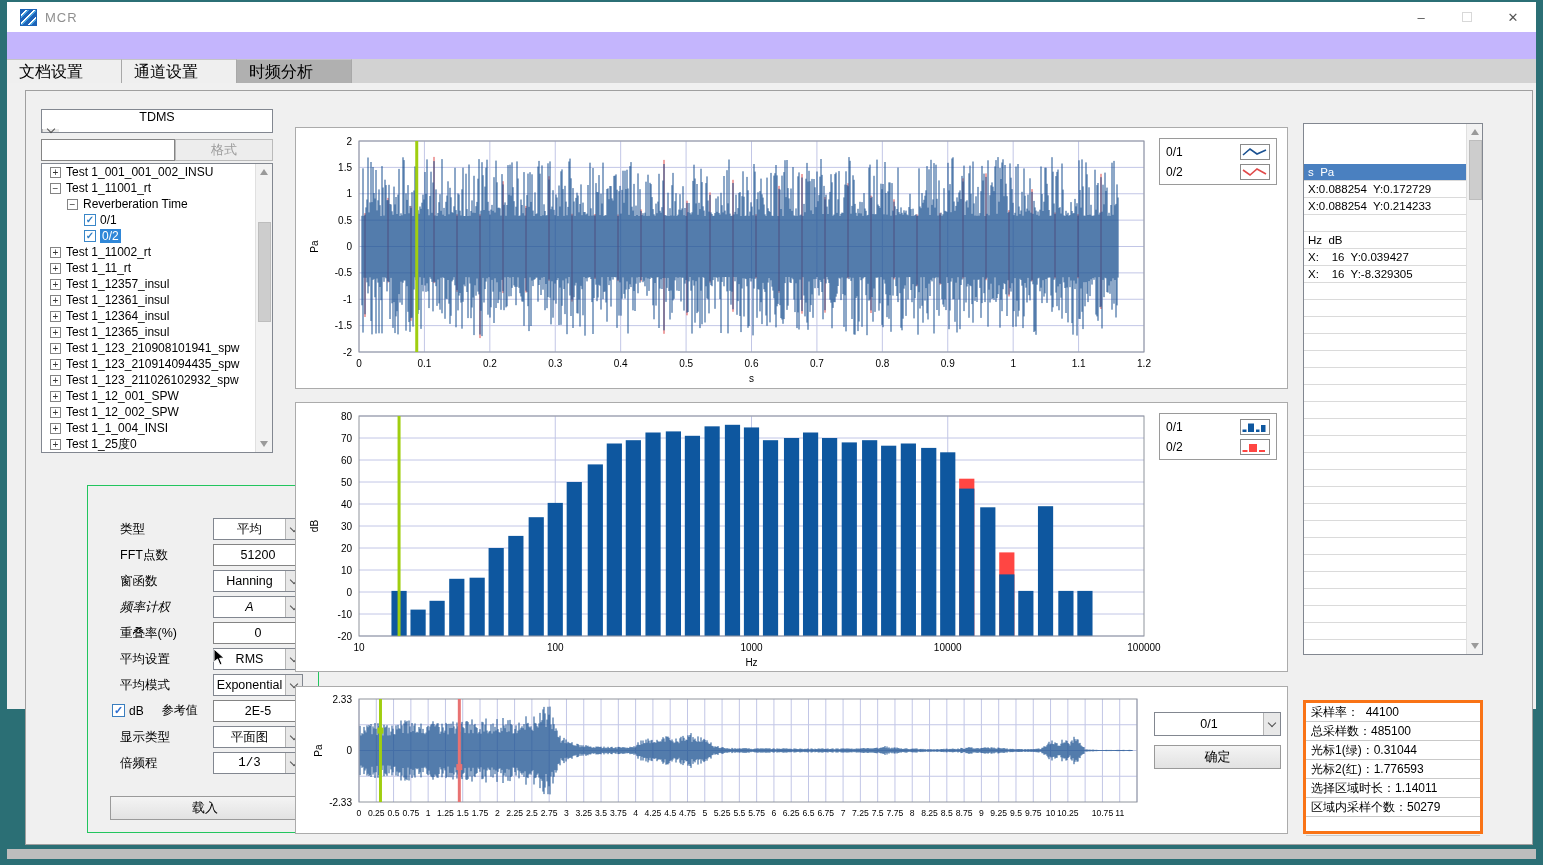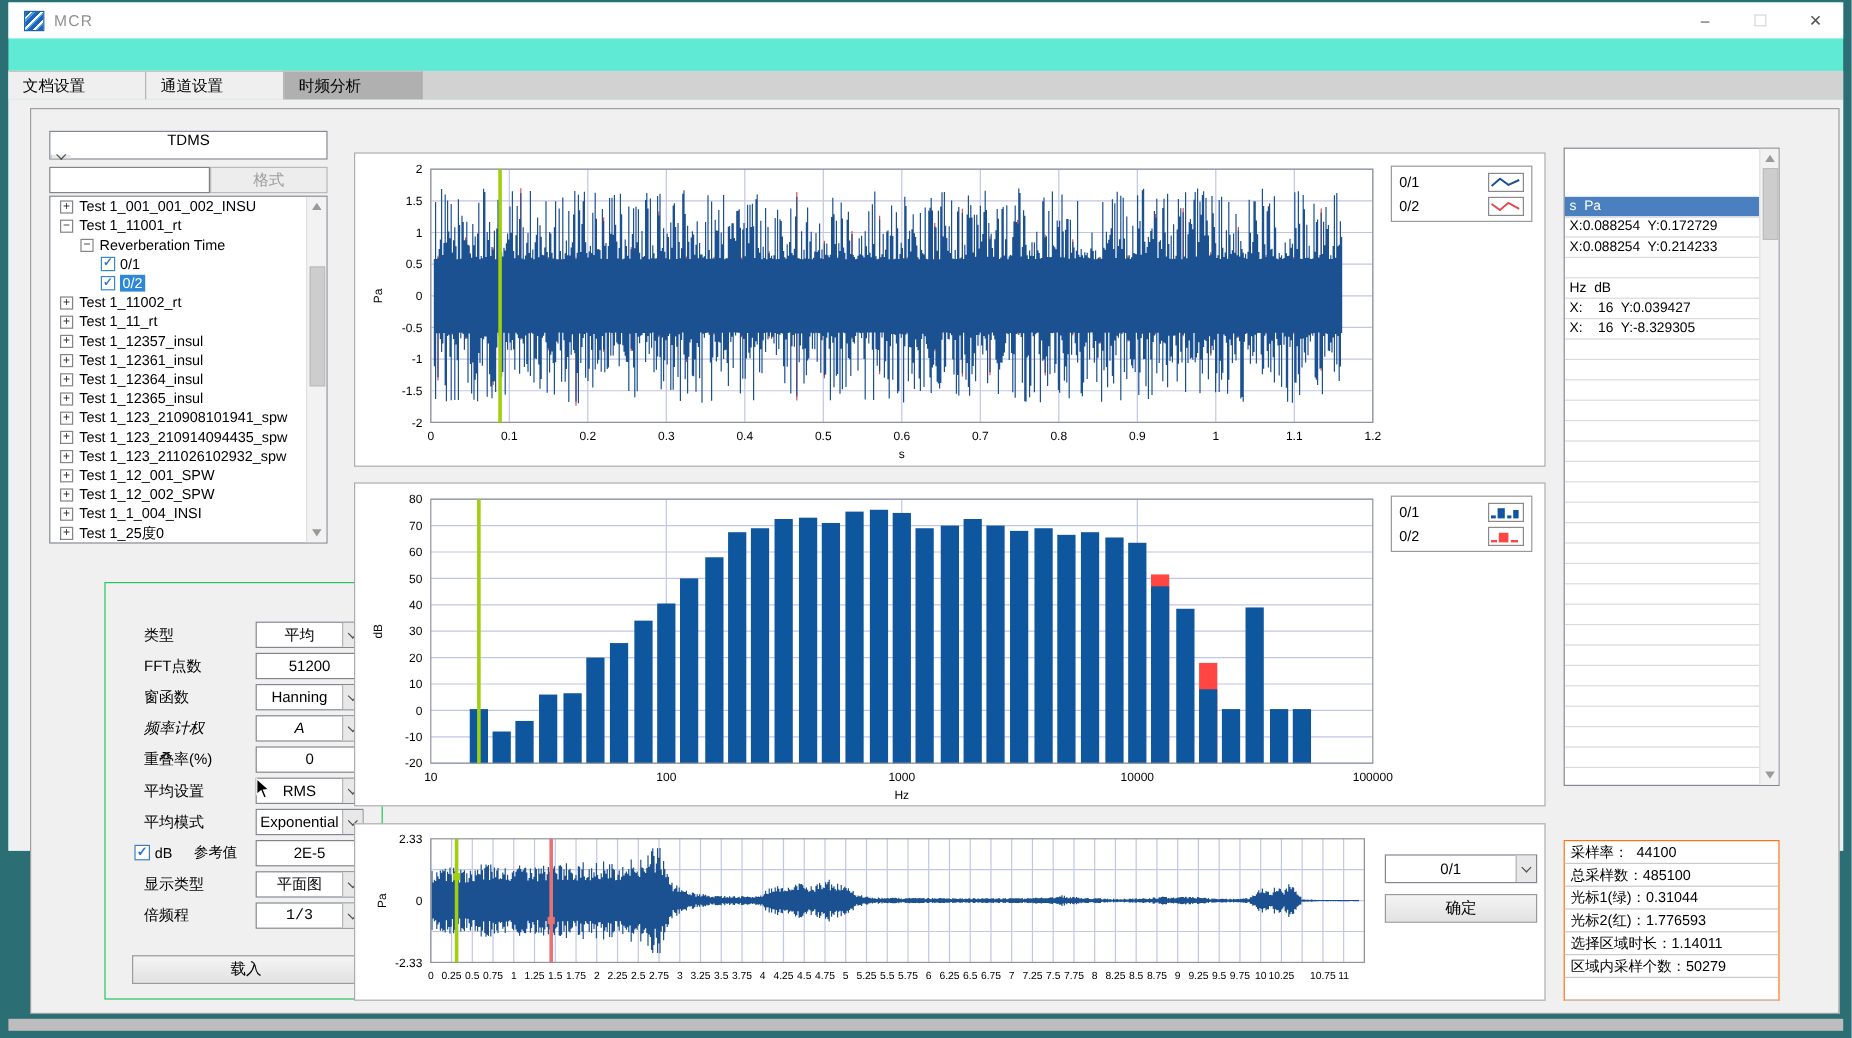--- a/index.html
+++ b/index.html
@@ -3,39 +3,39 @@
 <meta charset="utf-8">
 <style>
   * { box-sizing: border-box; }
   html,body { margin:0; padding:0; }
   body {
     width:1543px; height:865px; position:relative; overflow:hidden;
     background:#2b6f75;
     font-family:"Liberation Sans", sans-serif;
     font-size:12px; color:#000;
   }
-  .window { position:absolute; left:7px; top:2px; width:1529px; height:707px; background:#5eead4; }
+  .window { position:absolute; left:7px; top:2px; width:1529px; height:707px; background:#c4b5fd; }
   .resize-strip { position:absolute; left:7px; top:849px; width:1529px; height:10px; background:#bdbdbd; }
 
   
   .titlebar { position:absolute; left:0; top:0; right:0; height:30px; background:#fff; display:flex; align-items:center; }
   .logo { width:17px; height:17px; margin-left:13px; background:repeating-linear-gradient(135deg,#1d63b8 0 3px,#ffffff 3px 4.5px,#4aa3e0 4.5px 6px); border:1px solid #1d63b8; }
   .app-title { margin-left:8px; color:#8f8f8f; font-size:13px; letter-spacing:1px; }
   .win-btns { margin-left:auto; display:flex; height:30px; }
   .win-btn { width:46px; height:30px; display:flex; align-items:center; justify-content:center; color:#555; font-size:13px; }
   .max-glyph { width:10px; height:10px; border:1px solid #d8d8d8; }
 
   
   .menubar { position:absolute; left:0; top:30px; right:0; height:26px; background:#fff; border-bottom:1px solid #dcdcdc; display:flex; align-items:center; padding-left:4px; }
   .menu-item { padding:0 15px; font-size:12.5px; }
   .menu-item.disabled { color:#a5a5a5; }
 
   
   .tabbar { position:absolute; left:0; top:57px; right:0; height:24px; background:#d2d2d2; display:flex; }
-  .tab { width:115px; height:24px; line-height:23px; text-align:left; padding-left:12px; background:#efefef; border-right:1px solid #a8a8a8; border-top:1px solid #c5c5c5; font-size:13px; }
+  .tab { width:115px; height:24px; line-height:23px; text-align:left; padding-left:12px; background:#efefef; border-right:1px solid #a8a8a8; border-top:1px solid #c5c5c5; font-size:16px; }
   .tab.active { background:#b0b0b0; }
 
   
   .content { position:absolute; left:0; top:81px; right:0; bottom:0; background:#f0f0f0; }
   .groupbox { position:absolute; left:18px; top:7px; width:1508px; height:755px; border:1px solid #9f9f9f; background:#f0f0f0; }
 
   
   .combo { position:absolute; background:#fff; border:1px solid #828790; display:flex; align-items:center; }
   .combo .val { flex:1; text-align:center; font-size:12.5px; }
   .combo .arrow-box { width:17px; align-self:stretch; background:#e8e8e8; border-left:1px solid #b5b5b5; display:flex; align-items:center; justify-content:center; }
@@ -71,21 +71,21 @@
   .legend-row { height:20px; display:flex; align-items:center; }
   .legend-row .lab { flex:1; font-size:12px; }
   .legend-key { width:30px; height:16px; border:1px solid #8a8a8a; background:#fff; }
 
   
   .cursor-list { position:absolute; left:1277px; top:32px; width:180px; height:532px; background:#fff; border:1px solid #828790; }
   .cursor-rows { position:absolute; left:0; top:0; right:16px; bottom:0; overflow:hidden; }
   .crow { height:17px; line-height:16px; border-bottom:1px solid #dadada; font-size:11.5px; padding-left:4px; white-space:pre; }
   .crow.sel { background:#4a80c0; color:#fff;margin-top:40px; }
   .cursor-list .vscroll { width:16px; }
-  .info-list { position:absolute; left:1277px; top:609px; width:180px; height:134px; background:#fff; border:1px solid #f97316; }
+  .info-list { position:absolute; left:1277px; top:609px; width:180px; height:134px; background:#fff; border:3px solid #f97316; }
   .irow { height:19px; line-height:18px; border-bottom:1px solid #c9c9c9; font-size:12px; padding-left:5px; white-space:pre; }
 
   svg text { font-family:"Liberation Sans",sans-serif; }
   .mouse-cursor { position:absolute; left:213px; top:648px; width:14px; height:18px; z-index:50; }
 </style>
 </head>
 <body>
 
 <div class="window">
 

